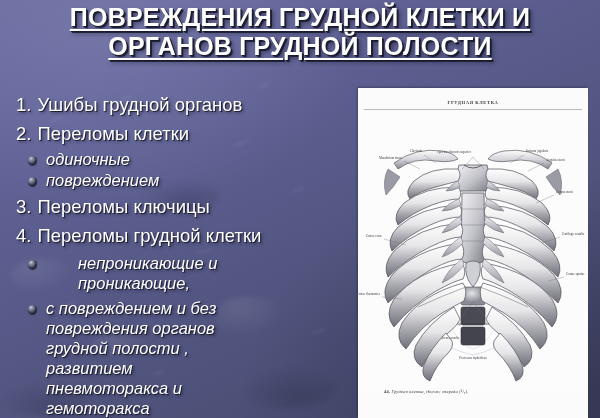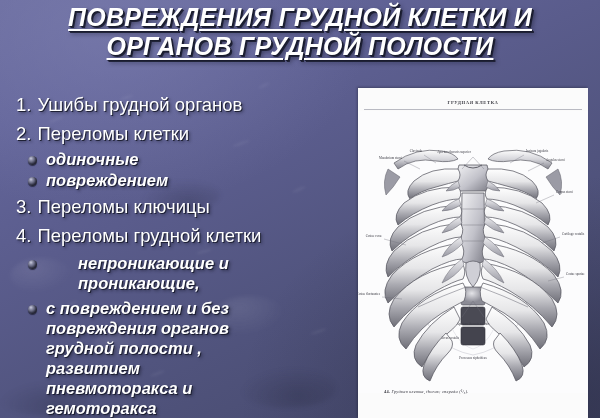--- a/index.html
+++ b/index.html
@@ -31,21 +31,20 @@
   .tex.blob  { background: radial-gradient(ellipse at 35% 30%, rgba(255,255,255,0.085), rgba(255,255,255,0.0) 70%); filter: blur(2px); }
   .tex.shadowblob { background: radial-gradient(ellipse at 60% 70%, rgba(28,30,48,0.22), rgba(28,30,48,0.0) 72%); filter: blur(2px); }
 
   
   #title-block {
     position: absolute;
     left: 0; top: 3px;
     width: 600px;
     text-align: center;
     z-index: 5;
-    font-style: italic;
   }
   .title-line {
     display: inline-block;
     color: #ffffff;
     font-size: 25px;
     font-weight: bold;
     letter-spacing: 0.2px;
     line-height: 29px;
     text-decoration: underline;
     text-underline-offset: 3px;
@@ -97,21 +96,21 @@
     margin-right: 9px;
     border-radius: 50%;
     background:
       radial-gradient(circle at 33% 28%, #c9cbdd 0%, #8b8da6 22%, #43455c 58%, #24263a 100%);
     box-shadow: 0 1px 1px rgba(20,22,38,0.7), inset -1px -1px 2px rgba(0,0,0,0.45);
   }
   .sub .txt {
     color: #ffffff;
     font-size: 16.5px;
     font-style: italic;
-    font-weight: bold;
+    font-weight: normal;
     line-height: 20px;
     text-shadow: 1px 1px 0 rgba(26,28,46,0.9), 2px 2px 3px rgba(18,20,36,0.5);
   }
 
   
   #anatomy-panel {
     position: absolute;
     left: 358px; top: 88px;
     width: 230px; height: 330px;
     background: #fbfbfb;

